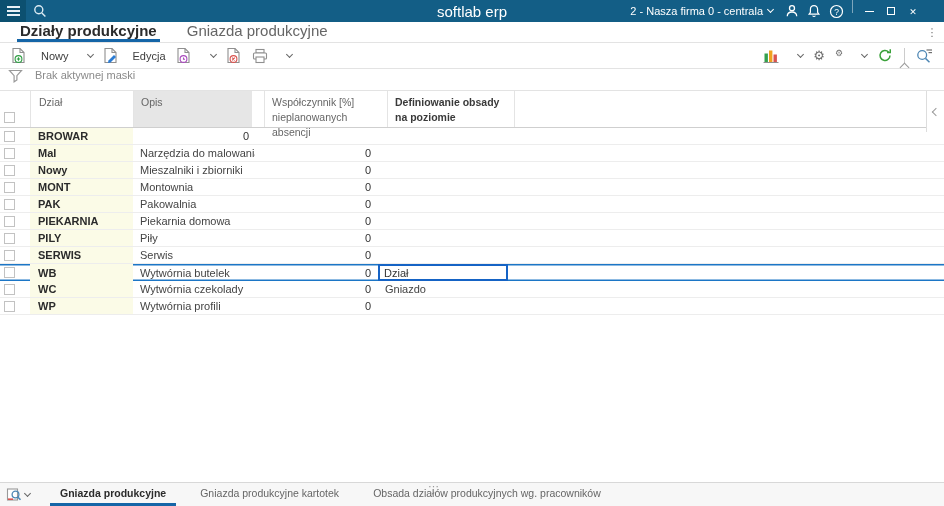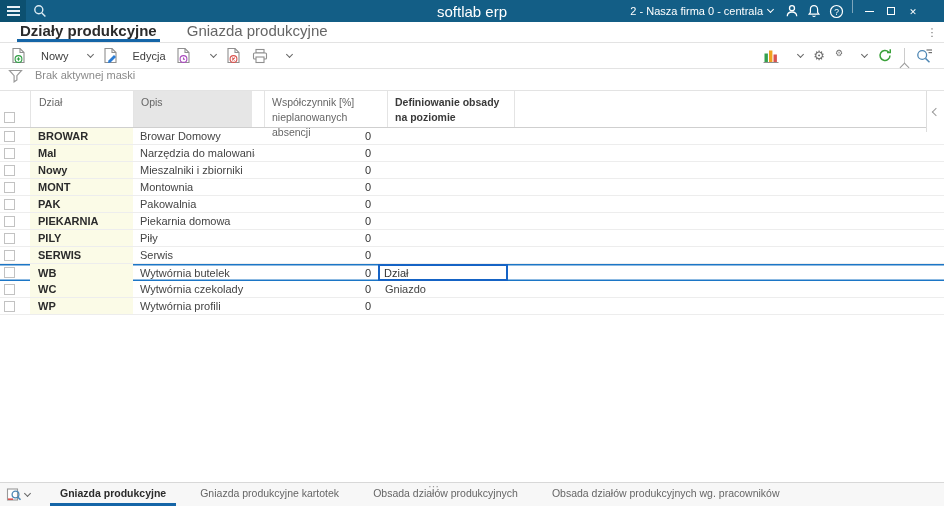--- a/index.html
+++ b/index.html
@@ -250,21 +250,20 @@
     </div>
   </div>
 
   <div class="grid-body">
 
     <div class="grid-row">
       <div class="gc gc-check">
           <span class="checkbox"></span>
         </div>
       <div class="gc gc-dzial">BROWAR</div>
-      <div class="gc gc-opis">Browar Domowy</div>
       <div class="gc gc-wsp">0</div>
       <div class="gc gc-def"></div>
     </div>
 
     <div class="grid-row">
       <div class="gc gc-check">
           <span class="checkbox"></span>
         </div>
       <div class="gc gc-dzial">Mal</div>
       <div class="gc gc-opis">Narzędzia do malowania</div>
@@ -376,20 +375,17 @@
       </svg>
       <span class="chv" style="margin-left:3px;"></span>
     </div>
     <div class="bottom-tab active">
       <span>Gniazda produkcyjne</span>
     </div>
     <div class="bottom-tab">
       <span>Gniazda produkcyjne kartotek</span>
     </div>
     <div class="bottom-tab">
-      <span>Obsada działów produkcyjnych</span>
-    </div>
-    <div class="bottom-tab">
       <span>Obsada działów produkcyjnych wg. pracowników</span>
     </div>
   </div>
 
 </div>
 
 </body></html>

